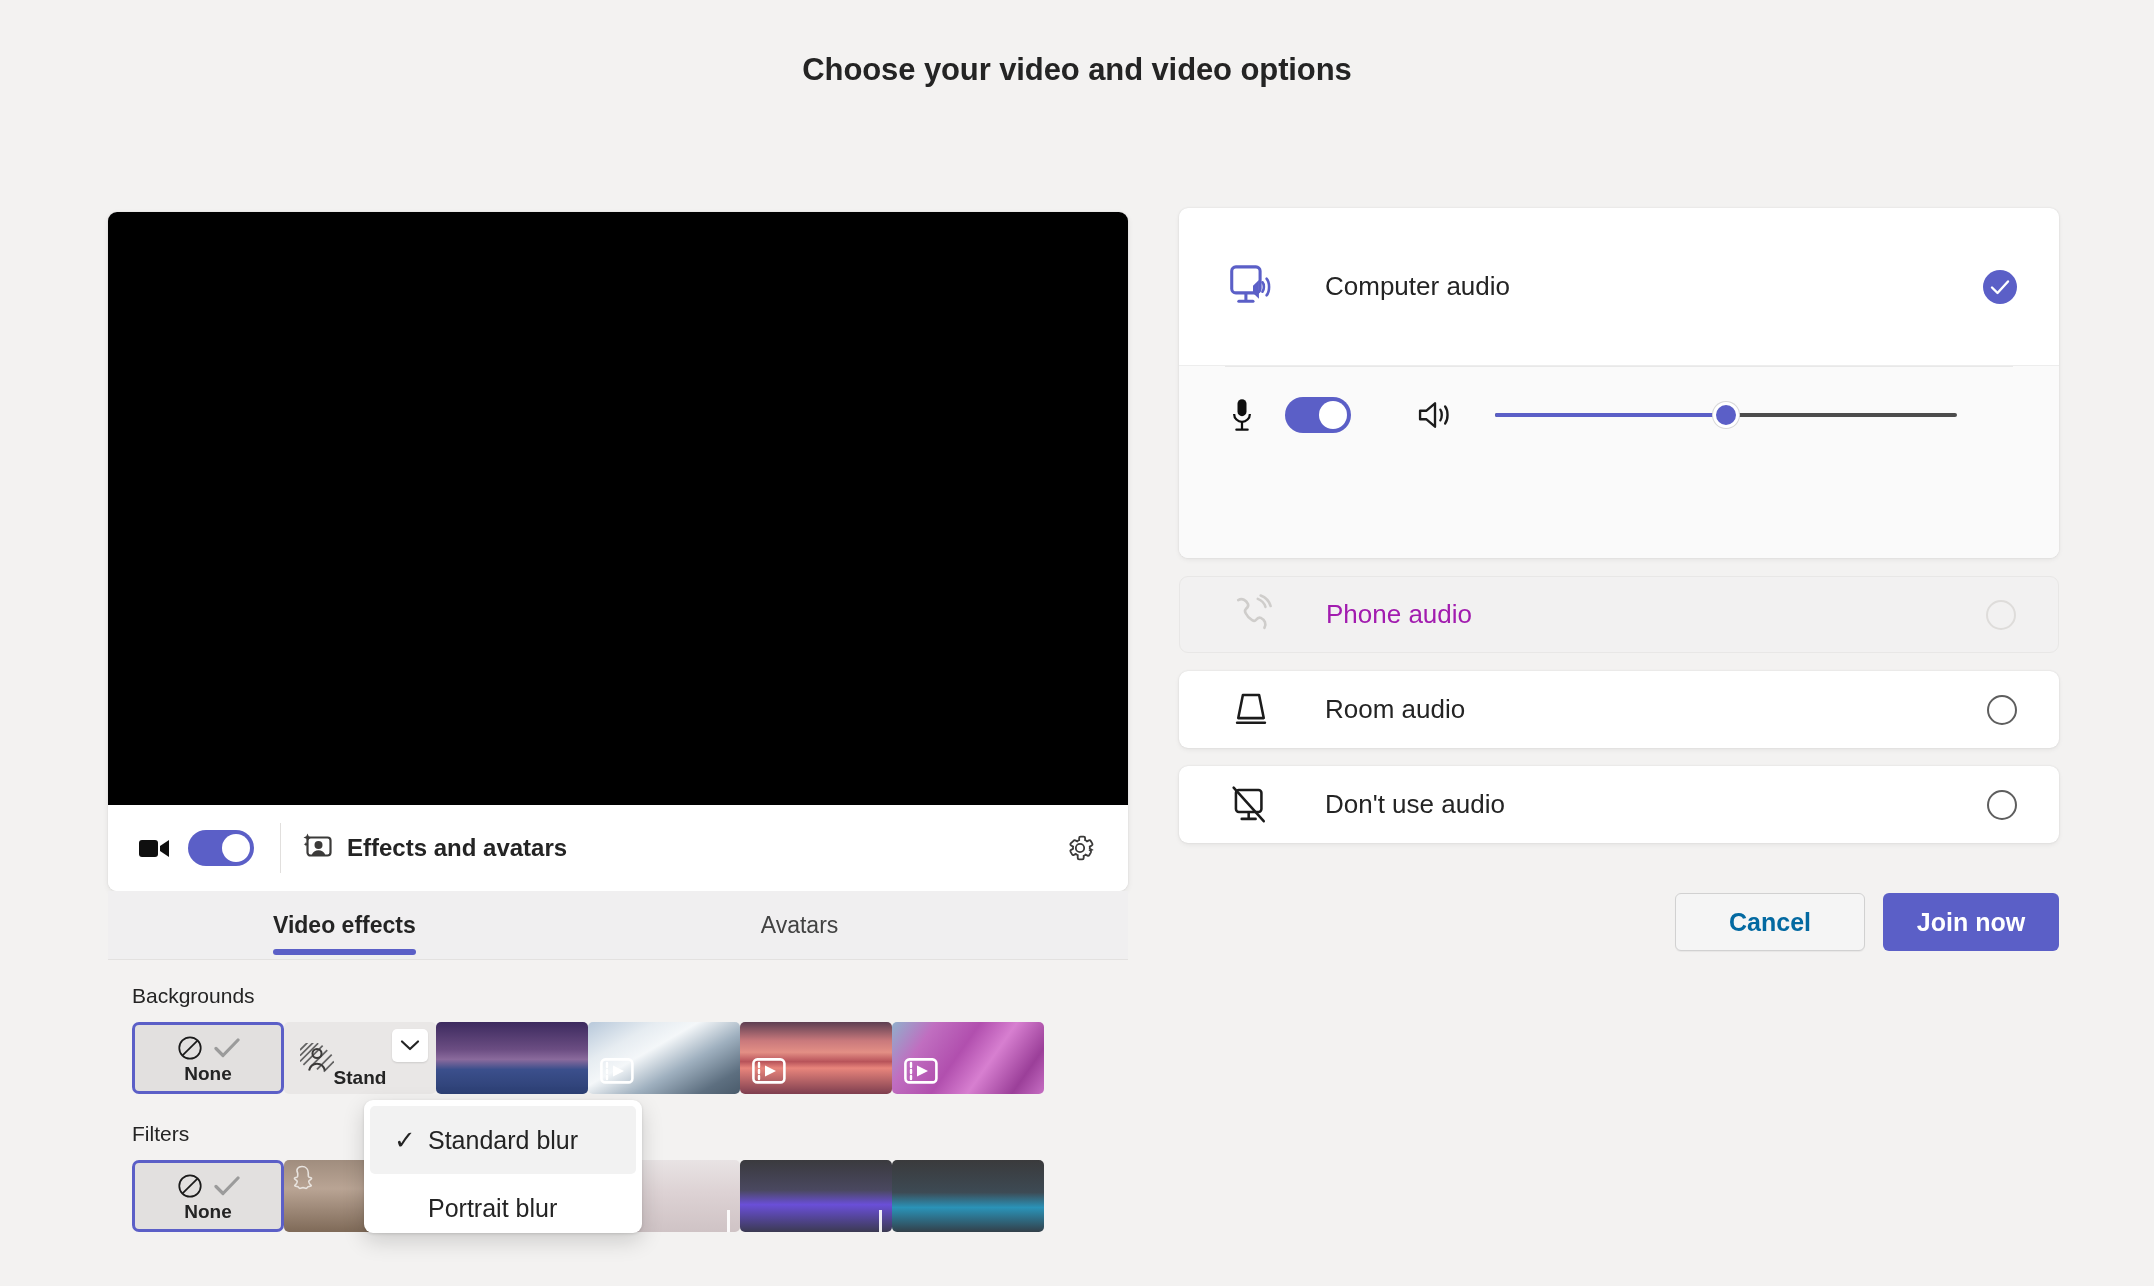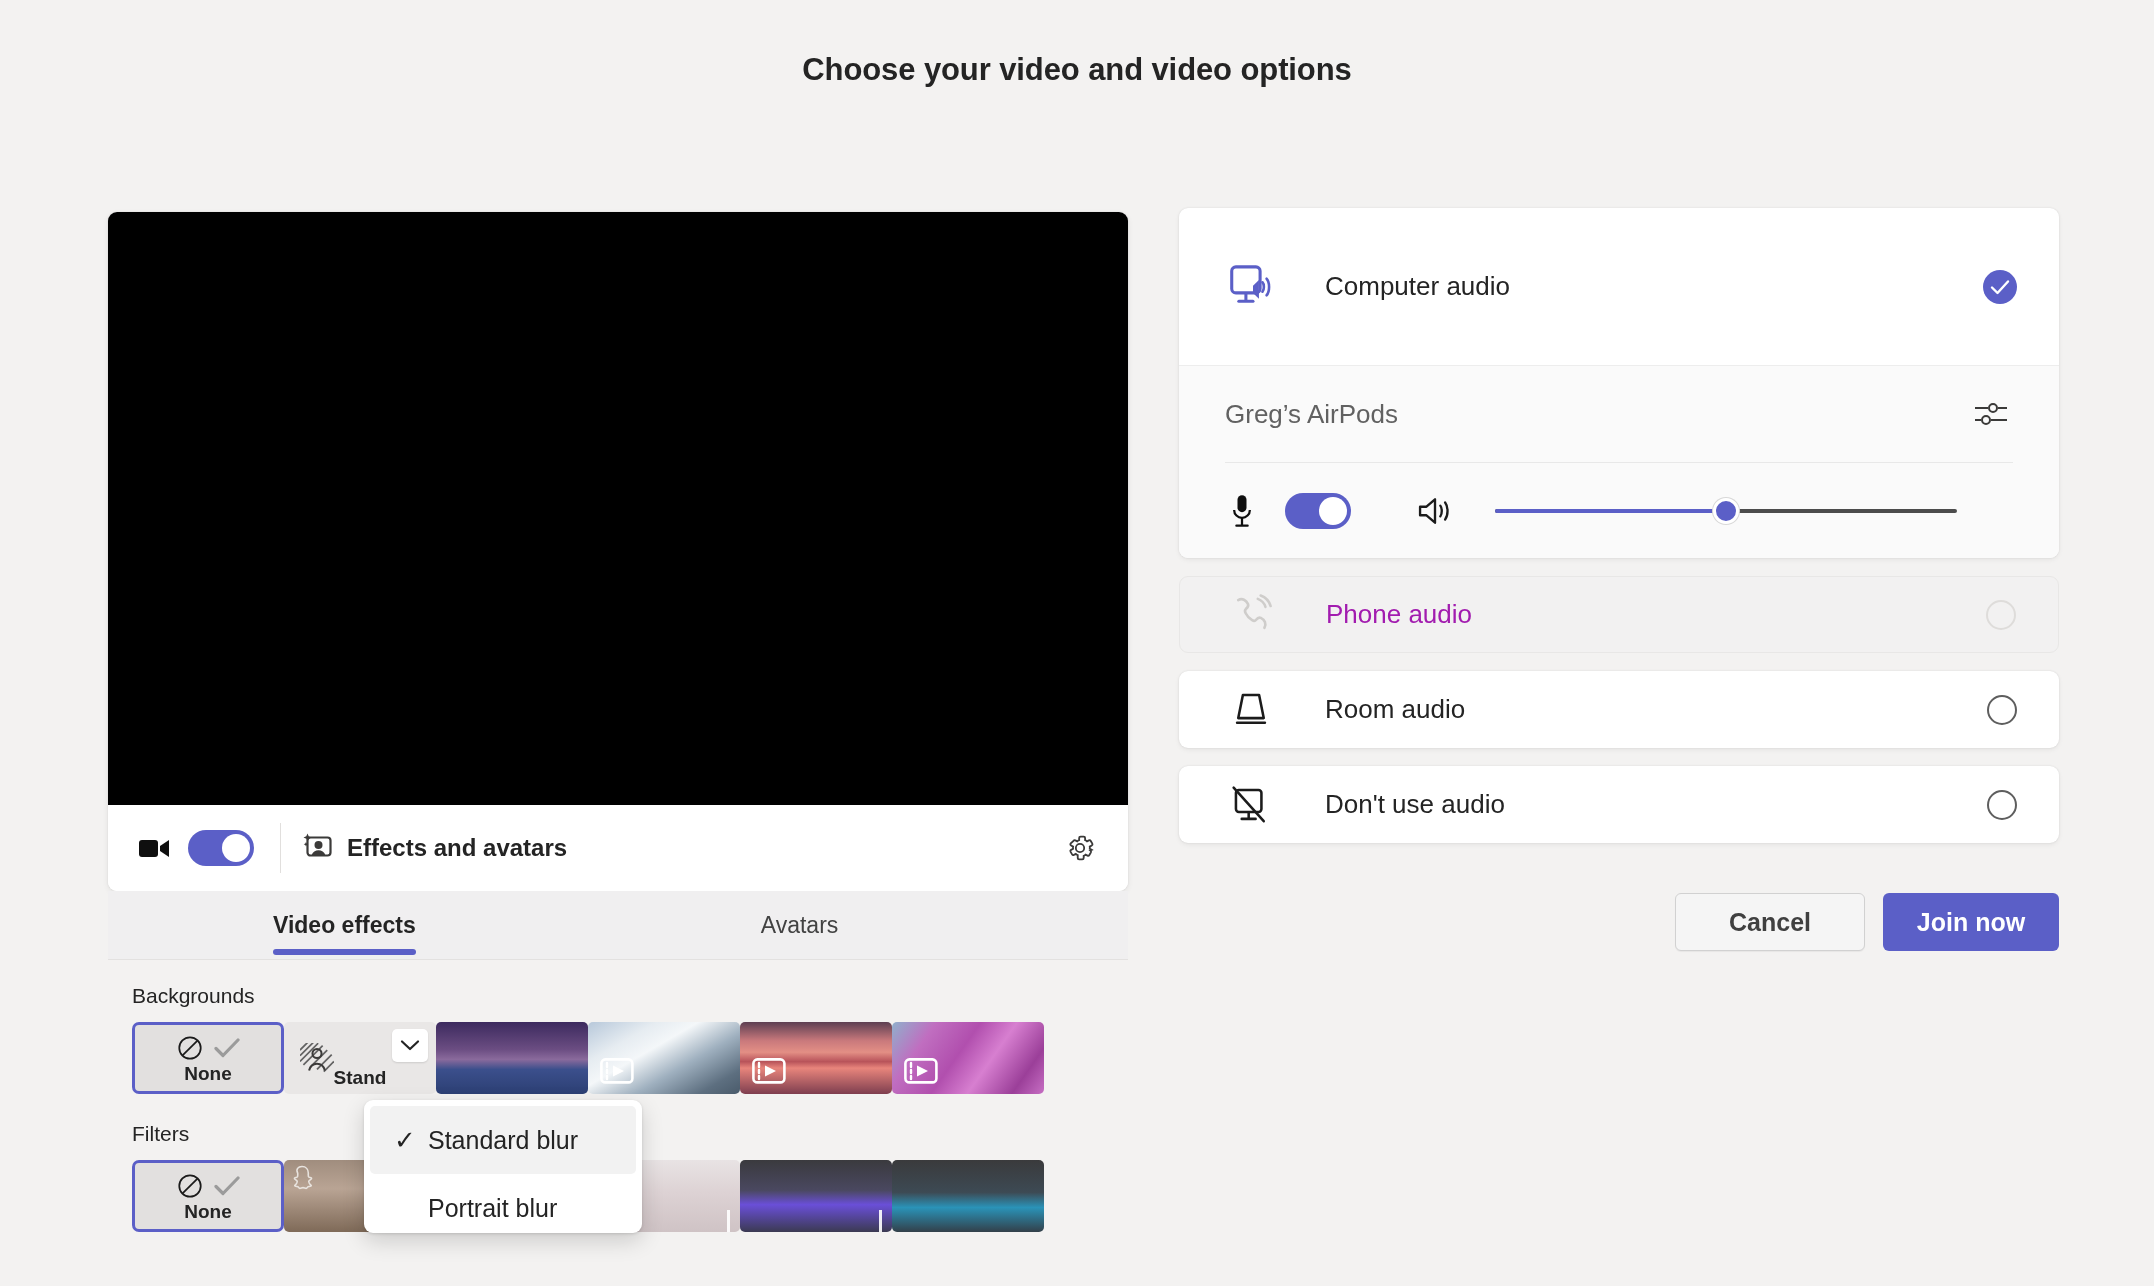--- a/index.html
+++ b/index.html
@@ -199,21 +199,21 @@
   }
   .opt-card.disabled .radio-empty { border-color: #dedcda; }
 
   .actions { display: flex; justify-content: flex-end; gap: 18px; margin-top: 50px; }
   .btn {
     height: 58px; border-radius: 6px; font-size: 25px; font-weight: bold;
     display: flex; align-items: center; justify-content: center; cursor: pointer;
     border: none; font-family: "Liberation Sans", sans-serif;
   }
   .btn-cancel {
-    width: 190px; background: #f5f5f5; color: #404040;
+    width: 190px; background: #f5f5f5; color: #0369a1;
     border: 1px solid #d1d1d1; box-shadow: 0 1px 1px rgba(0,0,0,.05);
   }
   .btn-join { width: 176px; background: #5b5fc7; color: #fff; }
 </style>
 </head>
 <body>
 
 <div class="page">
 
   <div class="page-title">Choose your video and video options</div>
@@ -407,33 +407,20 @@
         </span>
         <span class="ca-label">Computer audio</span>
         <span class="radio-check">
           <svg width="20" height="16" viewBox="0 0 20 16">
             <path d="M2 8.5 L7.5 14 L18 2.5" fill="none" stroke="#fff" stroke-width="2.4" stroke-linecap="round" stroke-linejoin="round"></path>
           </svg>
         </span>
       </div>
 
       <div class="device-section">
-        <div class="device-row">
-          <span class="device-name">Greg’s AirPods</span>
-          <span class="device-settings">
-            <svg width="36" height="30" viewBox="0 0 36 30">
-              <line x1="2" y1="9" x2="15" y2="9" stroke="#3b3a39" stroke-width="2"></line>
-              <circle cx="20" cy="9" r="4" fill="none" stroke="#3b3a39" stroke-width="2"></circle>
-              <line x1="25" y1="9" x2="34" y2="9" stroke="#3b3a39" stroke-width="2"></line>
-              <line x1="2" y1="21" x2="8" y2="21" stroke="#3b3a39" stroke-width="2"></line>
-              <circle cx="13" cy="21" r="4" fill="none" stroke="#3b3a39" stroke-width="2"></circle>
-              <line x1="18" y1="21" x2="34" y2="21" stroke="#3b3a39" stroke-width="2"></line>
-            </svg>
-          </span>
-        </div>
         <div class="device-divider"></div>
         <div class="av-row">
           <span class="mic-icon">
             <svg width="28" height="36" viewBox="0 0 24 32">
               <rect x="8" y="2" width="8" height="15" rx="4" fill="#0f0f0f"></rect>
               <path d="M5 15c0 4 3.2 7 7 7s7-3 7-7" fill="none" stroke="#0f0f0f" stroke-width="2"></path>
               <line x1="12" y1="22" x2="12" y2="29" stroke="#0f0f0f" stroke-width="2"></line>
               <line x1="7" y1="29" x2="17" y2="29" stroke="#0f0f0f" stroke-width="2" stroke-linecap="round"></line>
             </svg>
           </span>

